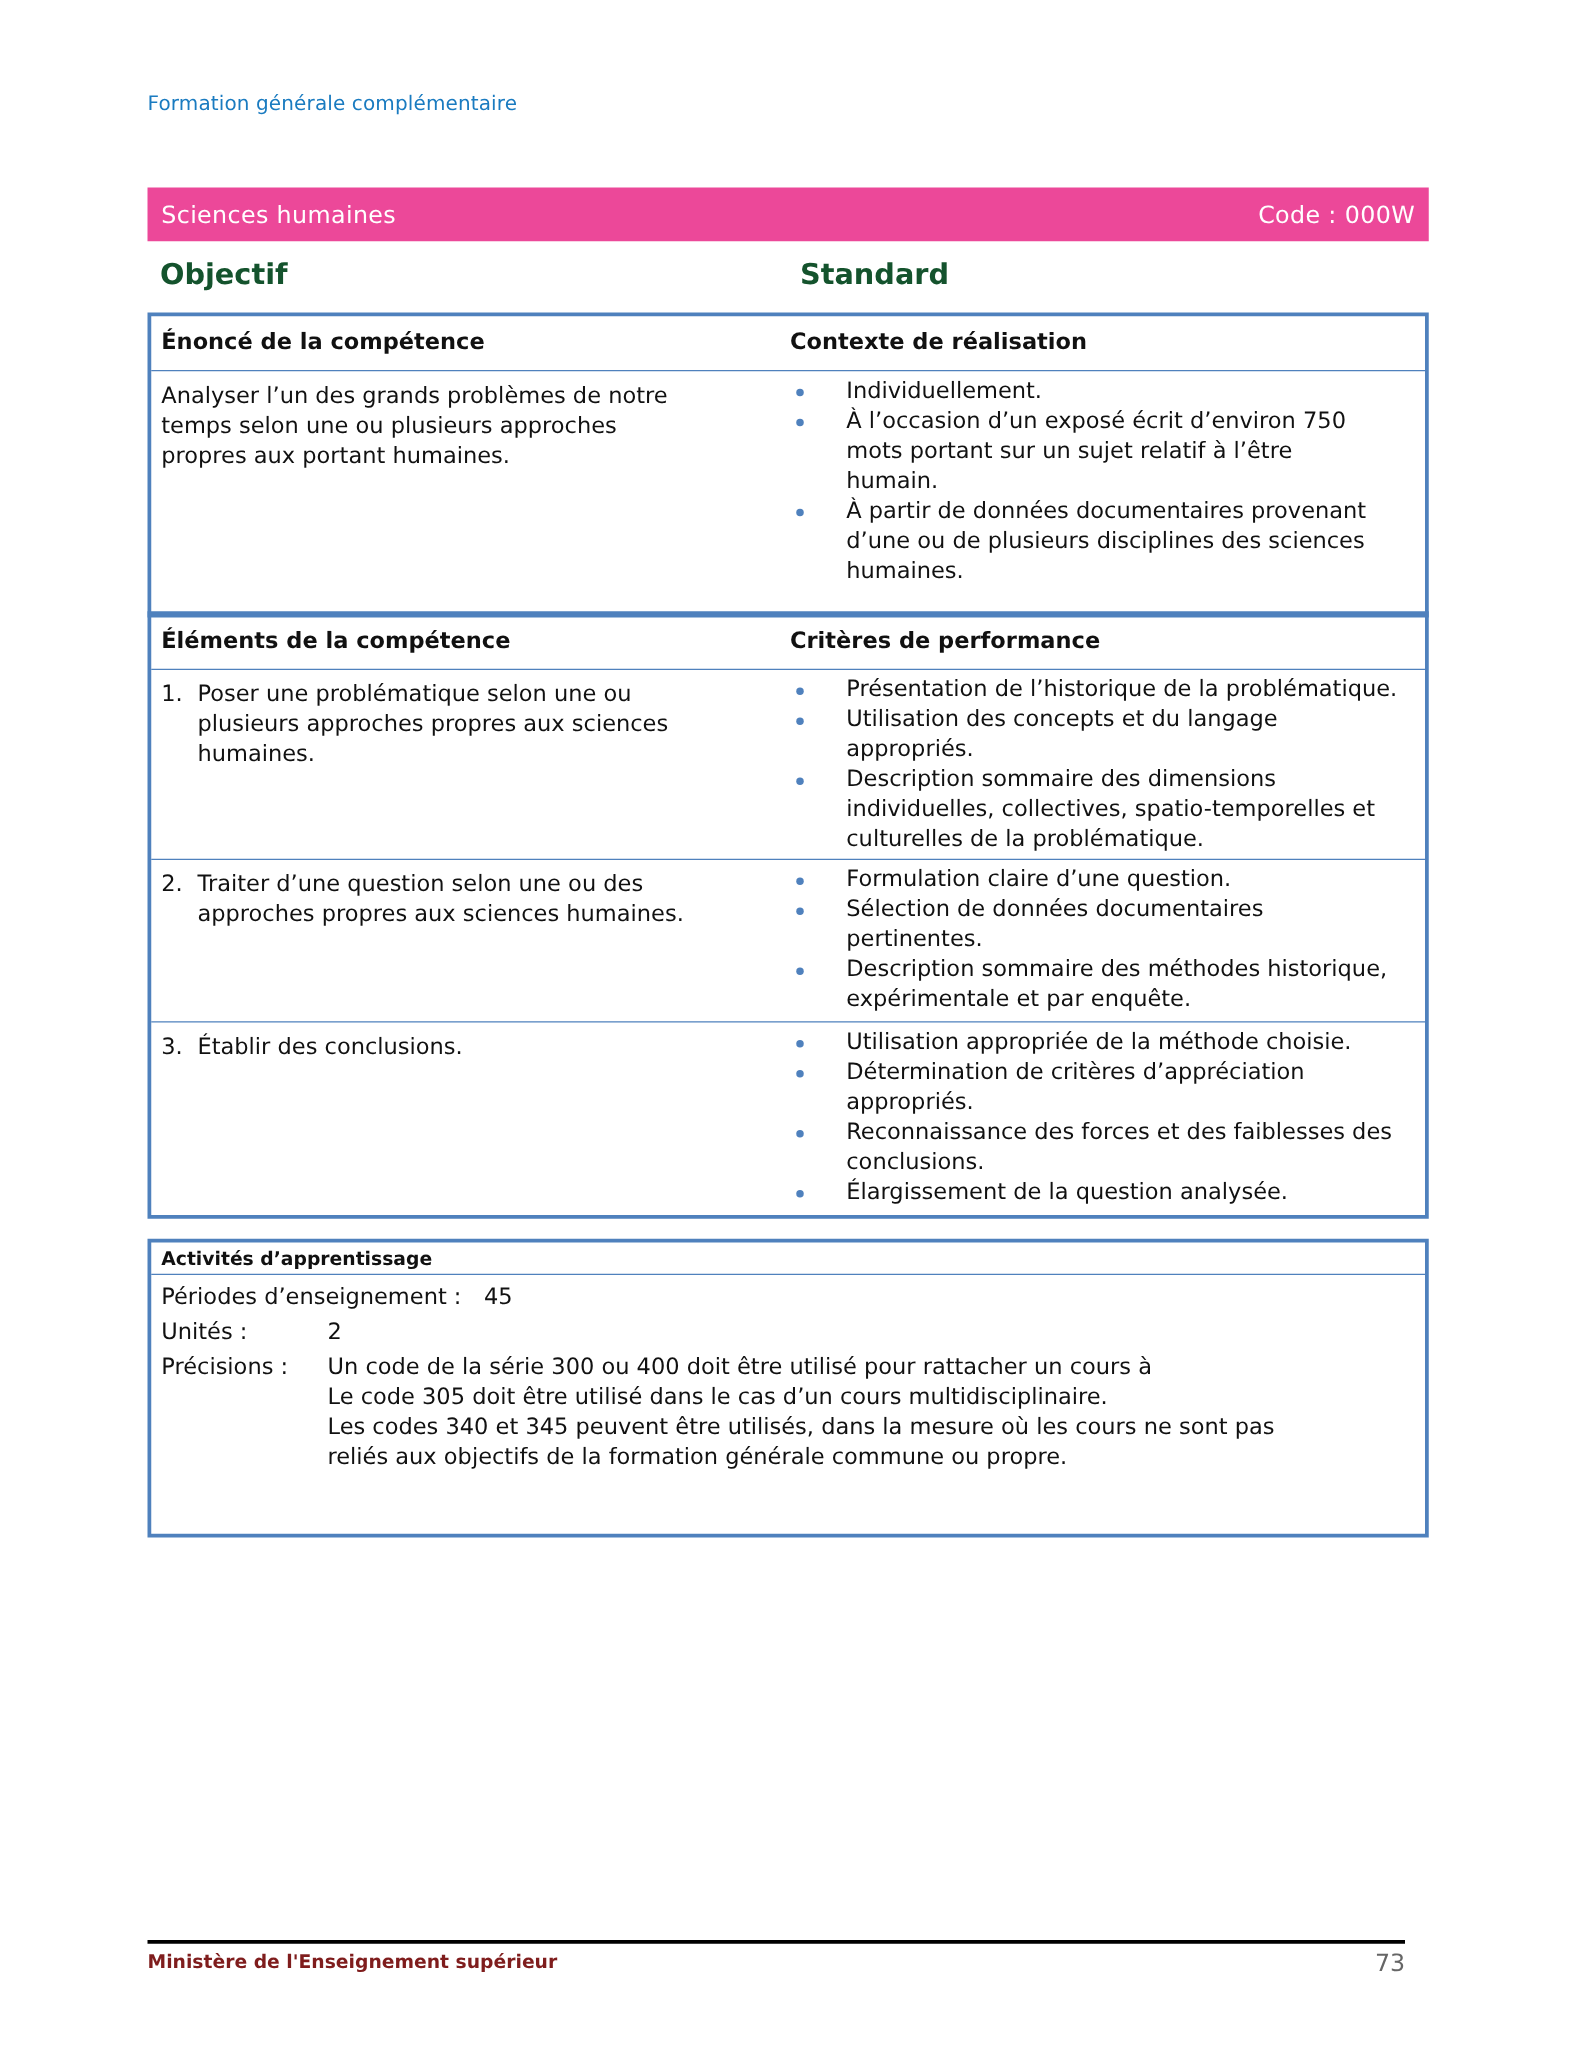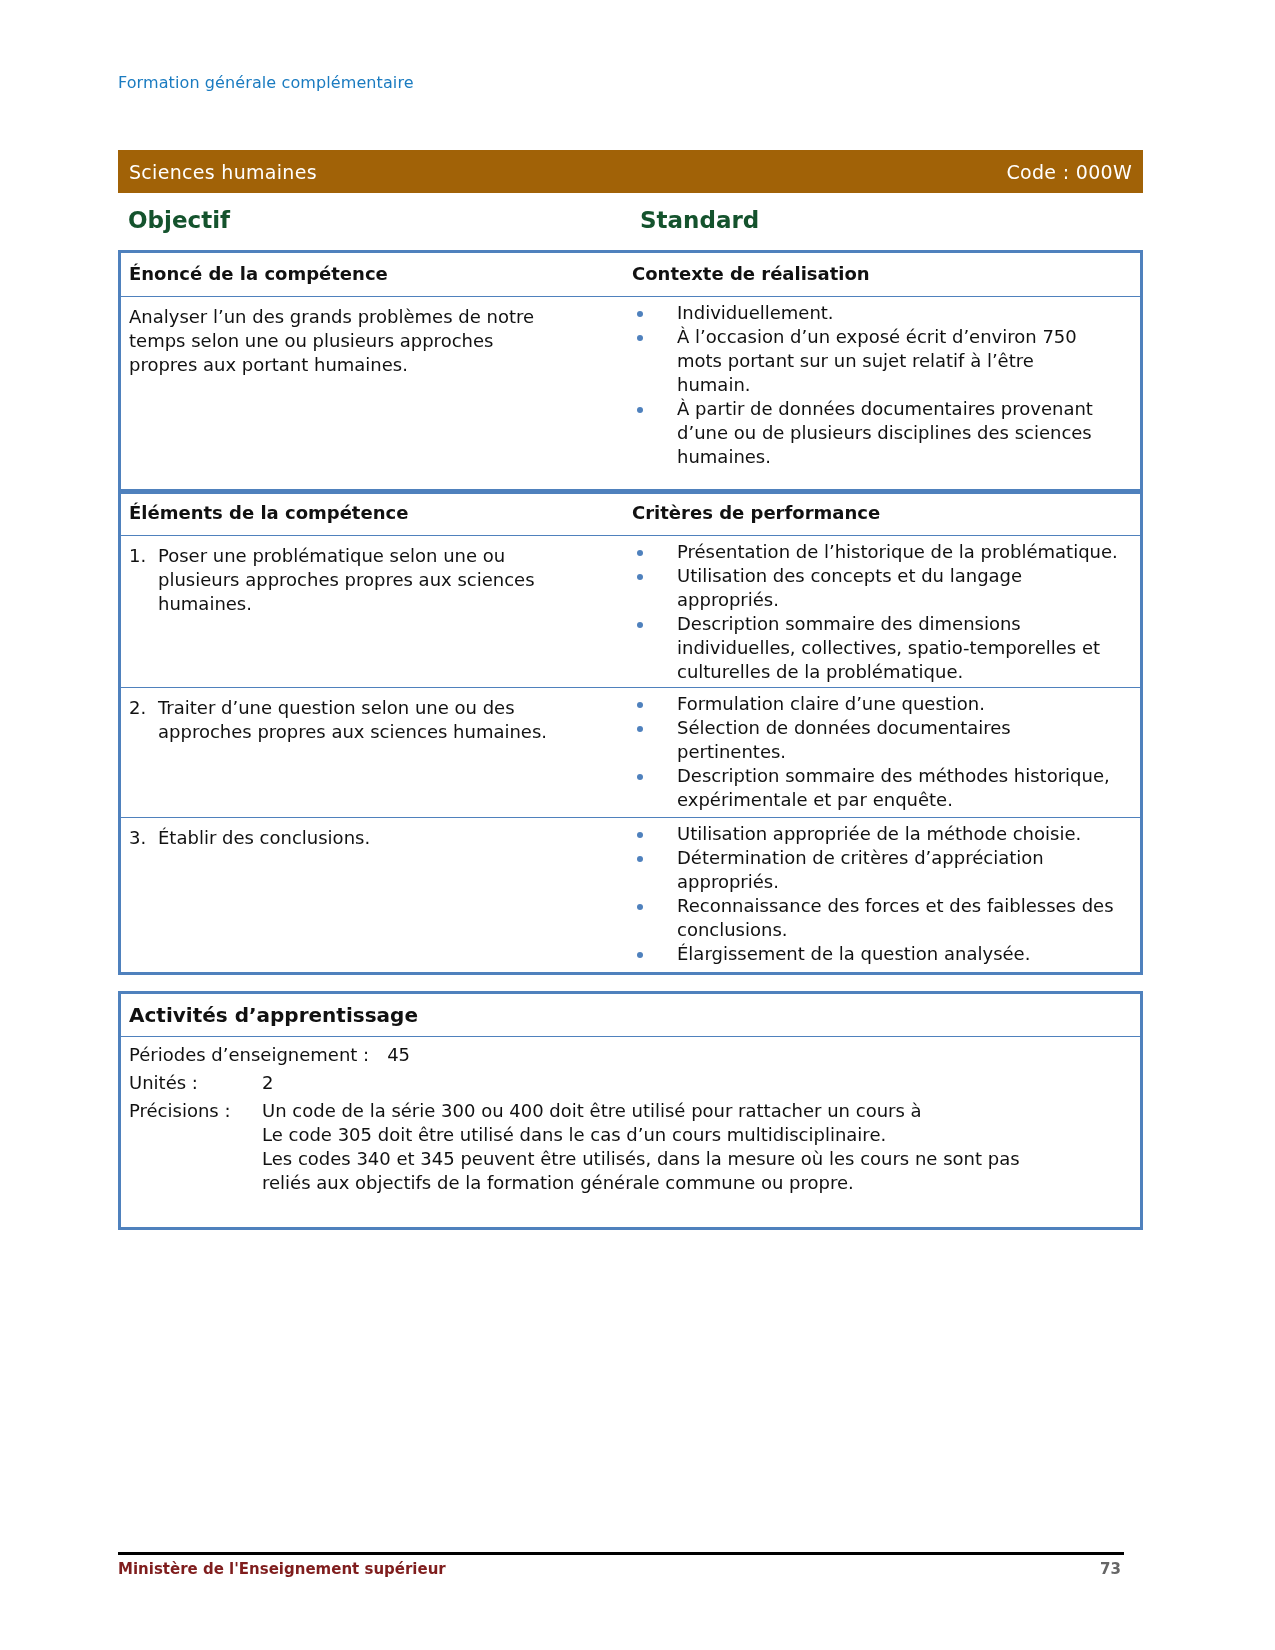--- a/index.html
+++ b/index.html
@@ -6,21 +6,21 @@
   html, body { width: 1275px; height: 1650px; background: #ffffff; }
   body { position: relative; font-family: "DejaVu Sans", sans-serif; color: #111; }
 
   .running-head {
     position: absolute; left: 118px; top: 73px;
     font-size: 16px; color: #1a7bc0; letter-spacing: 0.1px; text-align: center;
   }
 
   .title-bar {
     position: absolute; left: 118px; top: 150px; width: 1025px; height: 43px;
-    background: #a16207; color: #ffffff;
+    background: #ec4899; color: #ffffff;
     display: flex; justify-content: space-between; align-items: center;
     padding: 0 11px; font-size: 19px; letter-spacing: 0.3px;
   }
 
   .col-heads {
     position: absolute; left: 118px; top: 207px; width: 1025px; height: 34px;
   }
   .col-head {
     position: absolute; top: 0; font-size: 23px; font-weight: bold; color: #14532d;
   }
@@ -50,21 +50,21 @@
   .numitem { position: relative; padding-left: 29px; }
   .numitem .num { position: absolute; left: 0; top: 0; }
 
   .footer-rule {
     position: absolute; left: 118px; top: 1552px; width: 1006px; height: 3px; background: #000;
   }
   .footer-left {
     position: absolute; left: 118px; top: 1560px; font-size: 15px; font-weight: bold; color: #7f1d1d;
   }
   .footer-right {
-    position: absolute; left: 1100px; top: 1560px; font-size: 15px; font-weight: bold; color: #666;
+    position: absolute; left: 1100px; top: 1560px; font-size: 19px; font-weight: normal; color: #666;
   }
 
   .act-row { display: flex; font-size: 18px; line-height: 24px; }
   .act-label { width: 133px; flex: none; }
   .act-label.wide { width: auto; margin-right: 18px; }
 </style>
 </head>
 <body>
 
 <div class="running-head">Formation générale complémentaire</div>
@@ -151,21 +151,21 @@
           <li>Reconnaissance des forces et des faiblesses des conclusions.</li>
           <li>Élargissement de la question analysée.</li>
         </ul>
       </td>
     </tr>
   </tbody>
     </table>
 </div>
 
 <div class="box" style="top:991px; height:239px;">
-  <div style="height:43px; display:flex; align-items:center; padding-left:8px; font-weight:bold; font-size:20px; border-bottom:1.5px solid #4f81bd;">Activités d’apprentissage</div>
+  <div style="height:26px; display:flex; align-items:center; padding-left:8px; font-weight:bold; font-size:15px; border-bottom:1.5px solid #4f81bd;">Activités d’apprentissage</div>
   <div style="padding:6px 8px 0 8px;">
     <div class="act-row" style="margin-bottom:4px;">
       <span class="act-label wide">Périodes d’enseignement :</span>
       <span>45</span>
     </div>
     <div class="act-row" style="margin-bottom:4px;">
       <span class="act-label">Unités :</span>
       <span>2</span>
     </div>
     <div class="act-row">

